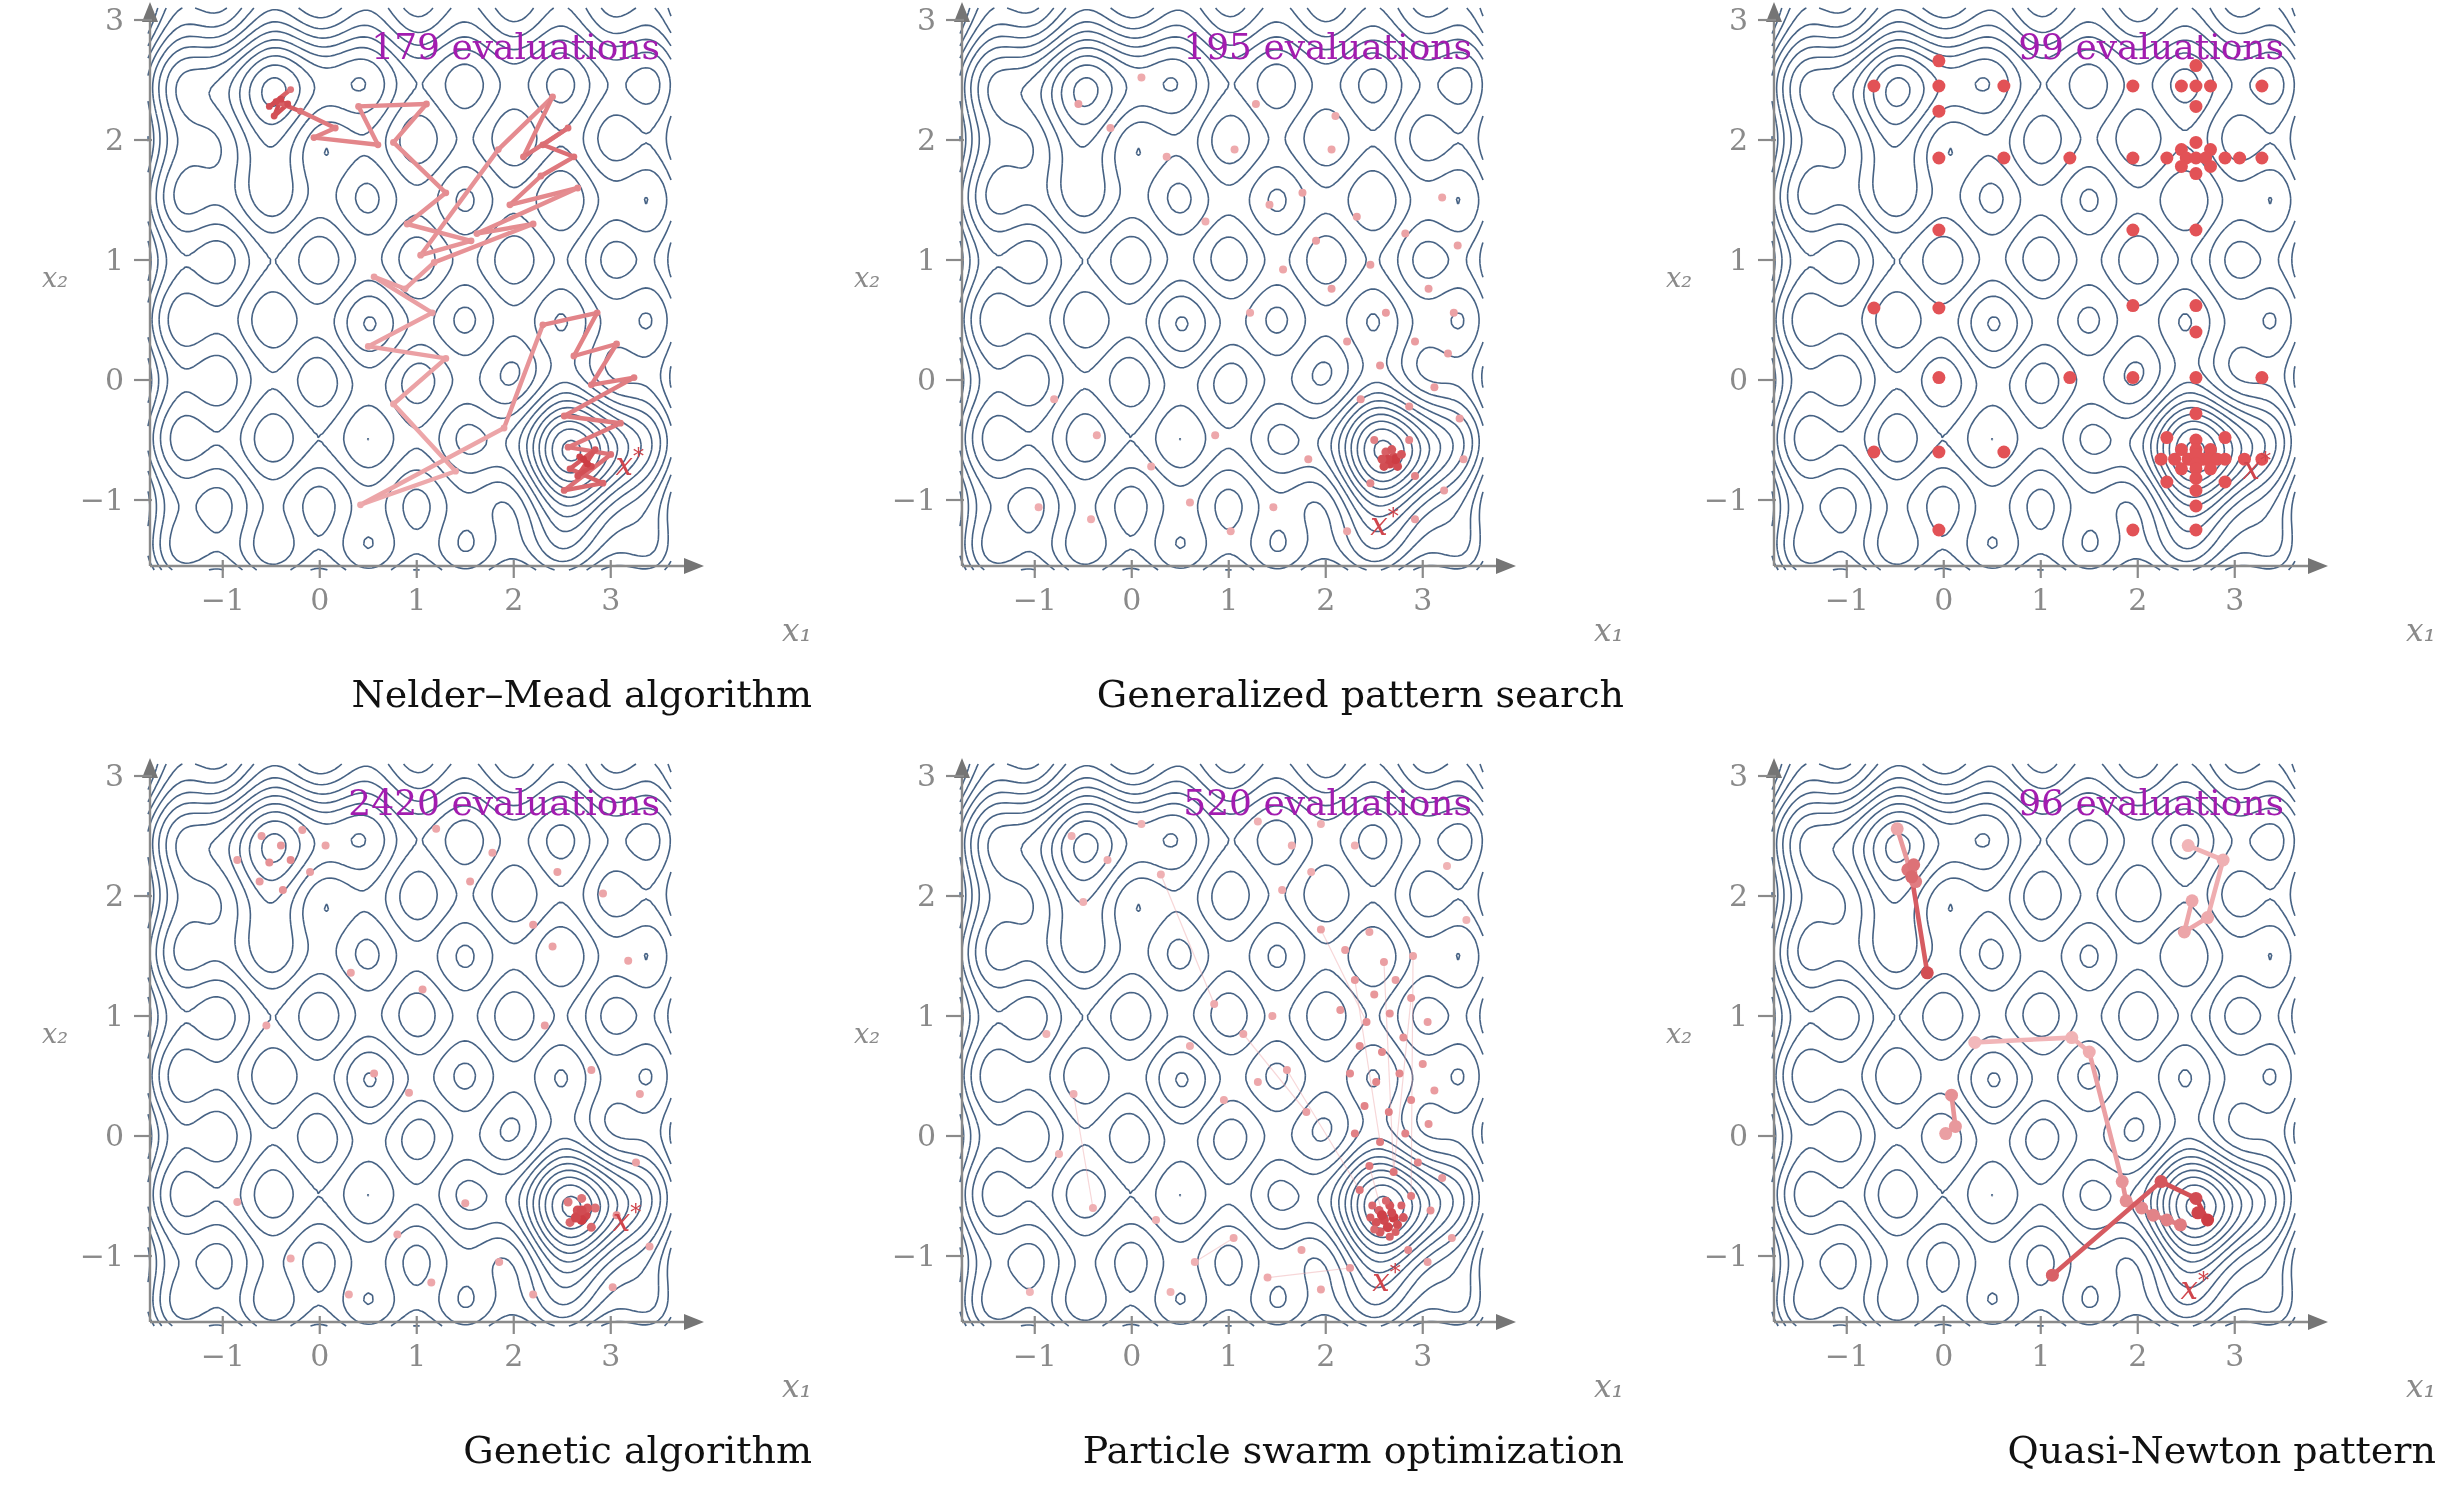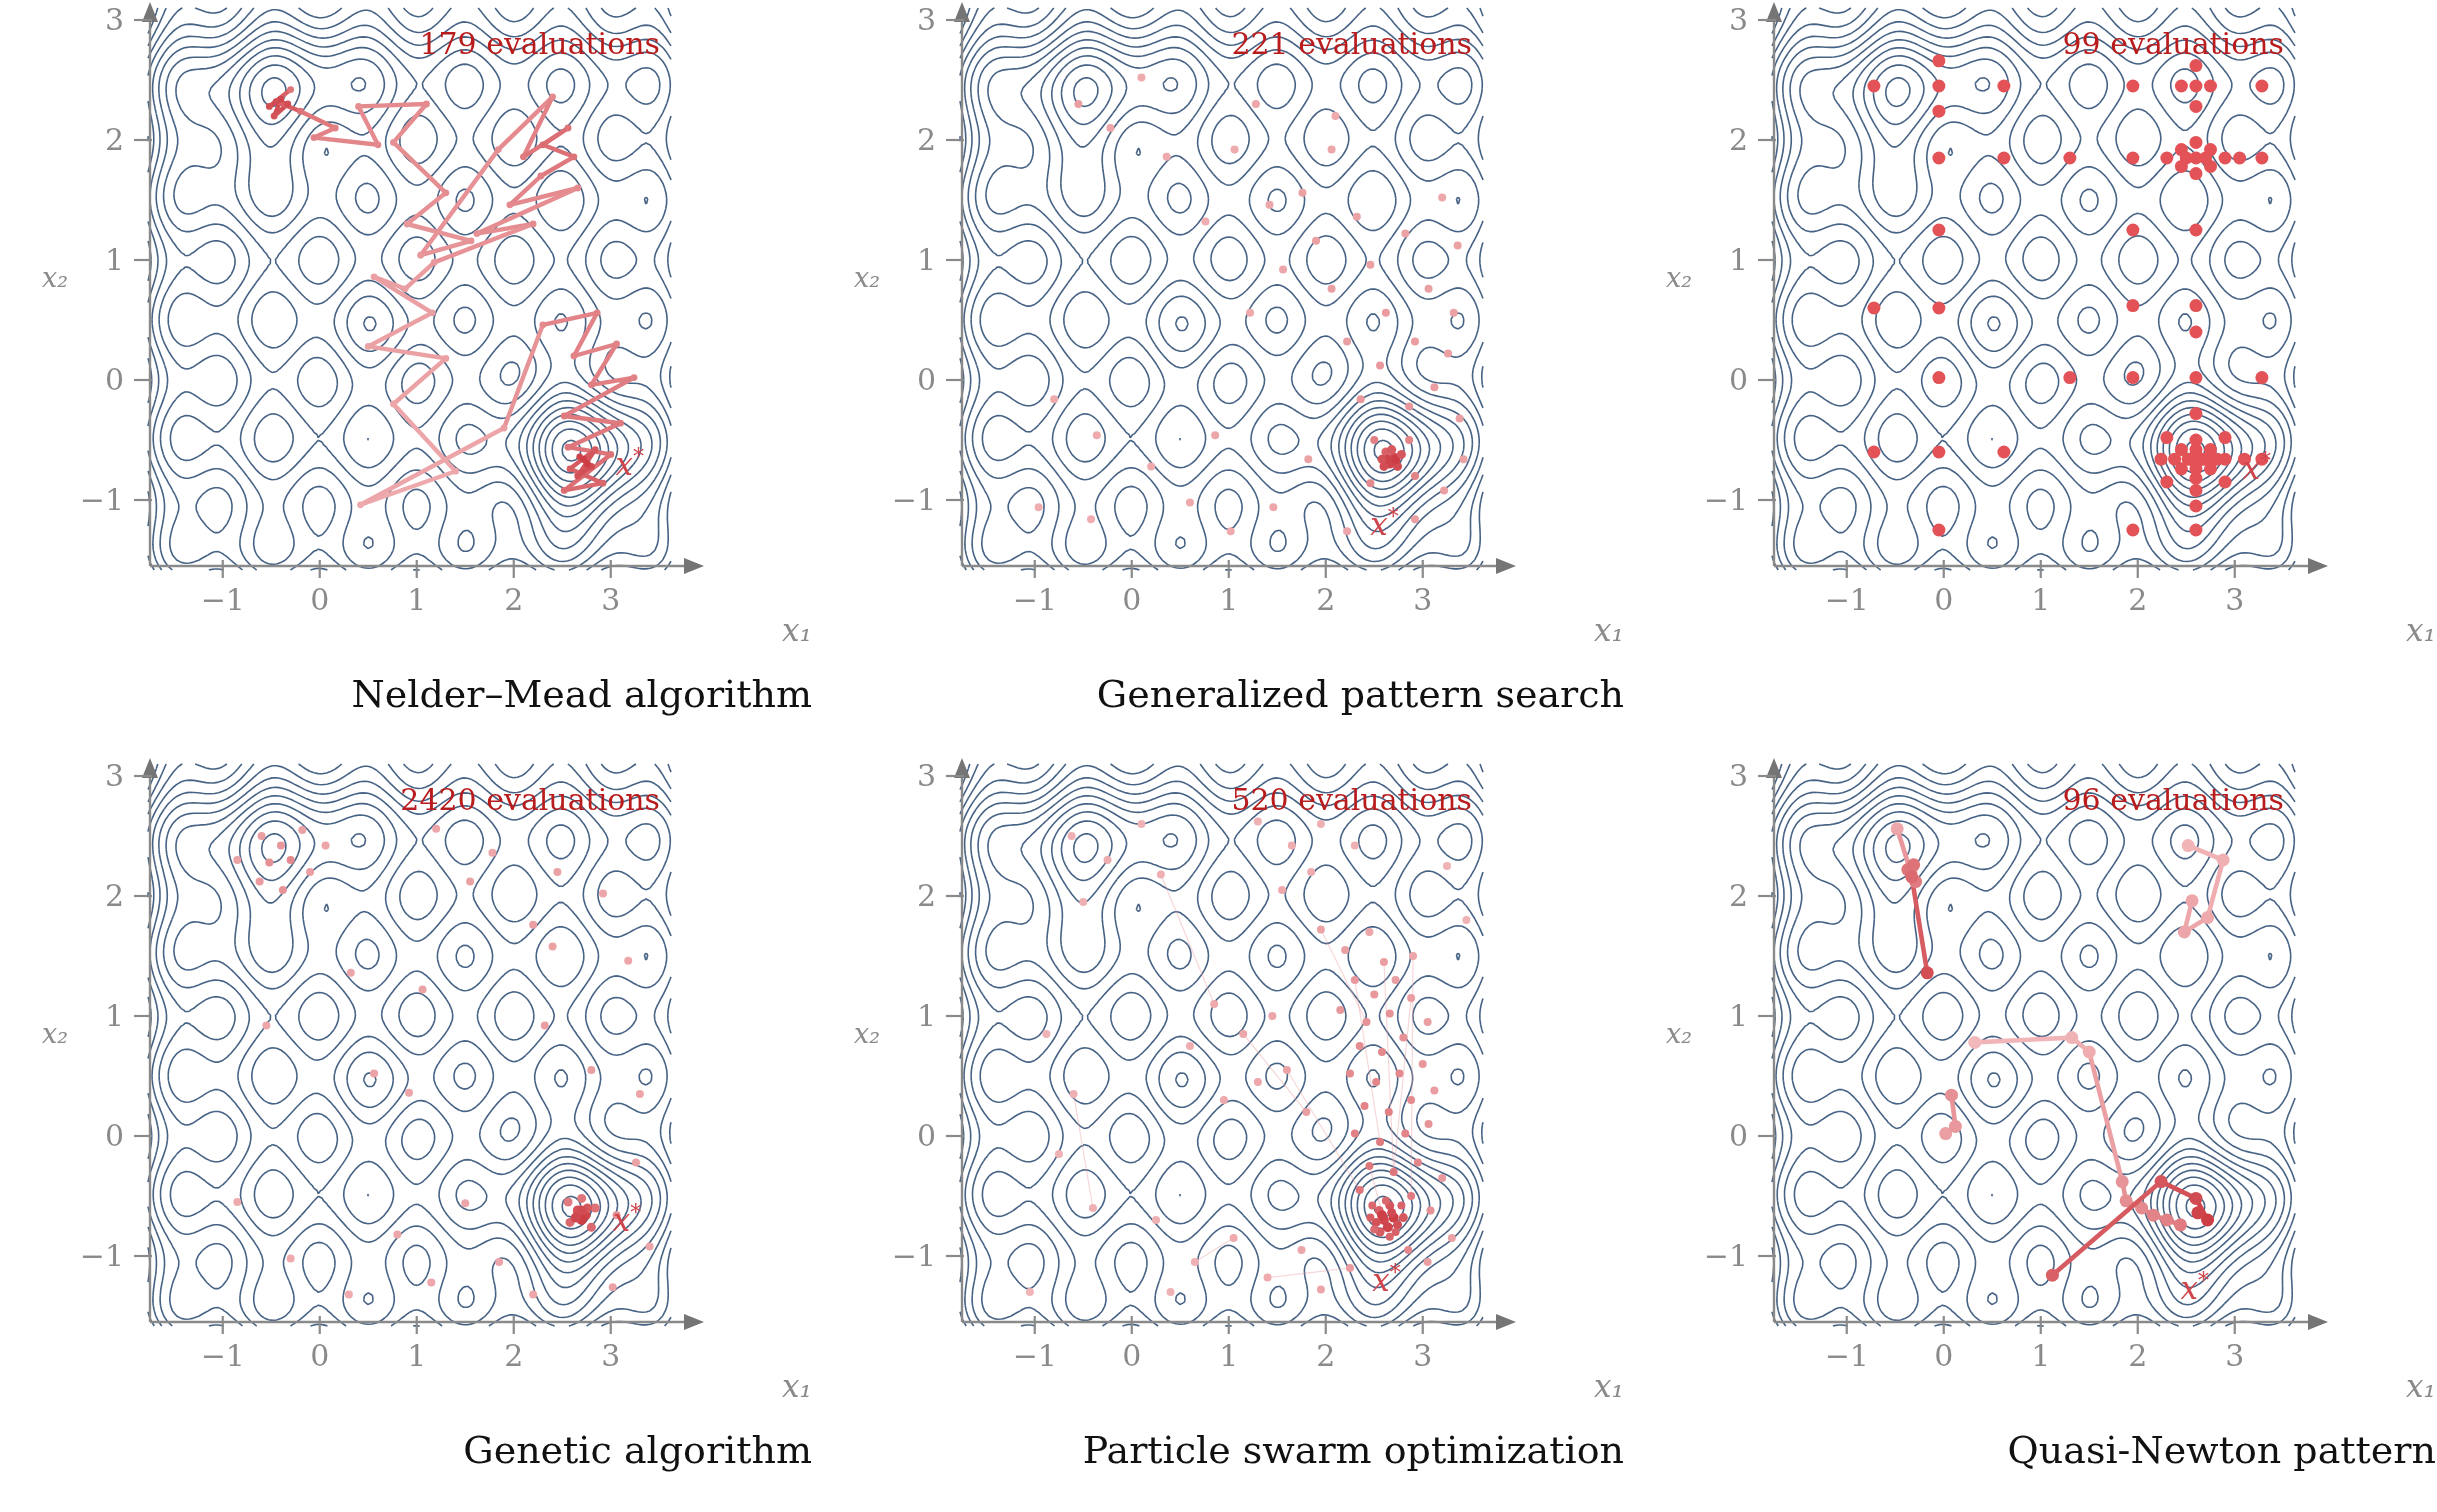--- a/index.html
+++ b/index.html
@@ -1,20 +1,20 @@
 <!DOCTYPE html>
 <html><head>
 <meta charset="utf-8">
 <style>
   html,body{margin:0;padding:0;background:#ffffff;}
   body{width:2437px;height:1512px;position:relative;overflow:hidden;
        font-family:"DejaVu Serif","Liberation Serif",serif;}
   .cell{position:absolute;width:812px;height:756px;}
   .plot{position:absolute;left:0;top:0;width:812px;height:660px;}
-  .annotation{position:absolute;top:26px;right:152px;font-size:30px;color:#b91c1c;white-space:nowrap;text-align:right;}
+  .annotation{position:absolute;top:26px;right:152px;font-size:36px;color:#a21caf;white-space:nowrap;text-align:right;}
   .title{position:absolute;top:672px;left:0;width:100%;text-align:right;font-size:38px;color:#111111;}
   .xlabel{position:absolute;top:612px;left:0;width:100%;text-align:right;font-size:31px;font-style:italic;color:#8a8a8a;}
   .ylabel{position:absolute;left:42px;top:262px;font-size:27px;font-style:italic;color:#8a8a8a;}
   .xstar{position:absolute;font-size:31px;font-style:italic;color:#d0454c;white-space:nowrap;}
   .xstar sup{font-size:22px;}
 </style>
 </head>
 <body>
 
 <svg id="defs-holder" style="position:absolute;width:0;height:0" aria-hidden="true">
@@ -278,21 +278,21 @@
           <circle cx="577.77" cy="464" r="4.5" fill="rgb(207,68,75)"></circle>
           <circle cx="585.53" cy="466.4" r="4.5" fill="rgb(209,75,82)"></circle>
           <circle cx="571.95" cy="466.4" r="4.5" fill="rgb(210,78,84)"></circle>
           <circle cx="579.71" cy="449.6" r="4.5" fill="rgb(213,89,95)"></circle>
           <circle cx="583.5900000000001" cy="459.2" r="5" fill="rgb(205,61,68)"></circle>
           <circle cx="575.83" cy="459.2" r="4.5" fill="rgb(207,68,75)"></circle>
           <circle cx="570.01" cy="459.2" r="4.5" fill="rgb(211,82,88)"></circle>
           <circle cx="589.4099999999999" cy="454.4" r="4.5" fill="rgb(213,86,92)"></circle>
         </g>
       </svg>
-      <div class="annotation">221 evaluations</div>
+      <div class="annotation">195 evaluations</div>
       <div class="xstar" style="left: 558.37px; top: 504.4px;">x<sup>*</sup></div>
       <div class="xlabel">x₁</div>
       <div class="ylabel">x₂</div>
       <div class="title">Generalized pattern search</div>
     </div>
     <div class="cell" style="left: 1624px; top: 0px;">
       <svg class="plot" viewBox="0 0 812 660">
         <use href="#contour-field"></use>
         <g>
           <line x1="150" y1="566" x2="150" y2="16" stroke="#8a8a8a" stroke-width="2.4"></line>

